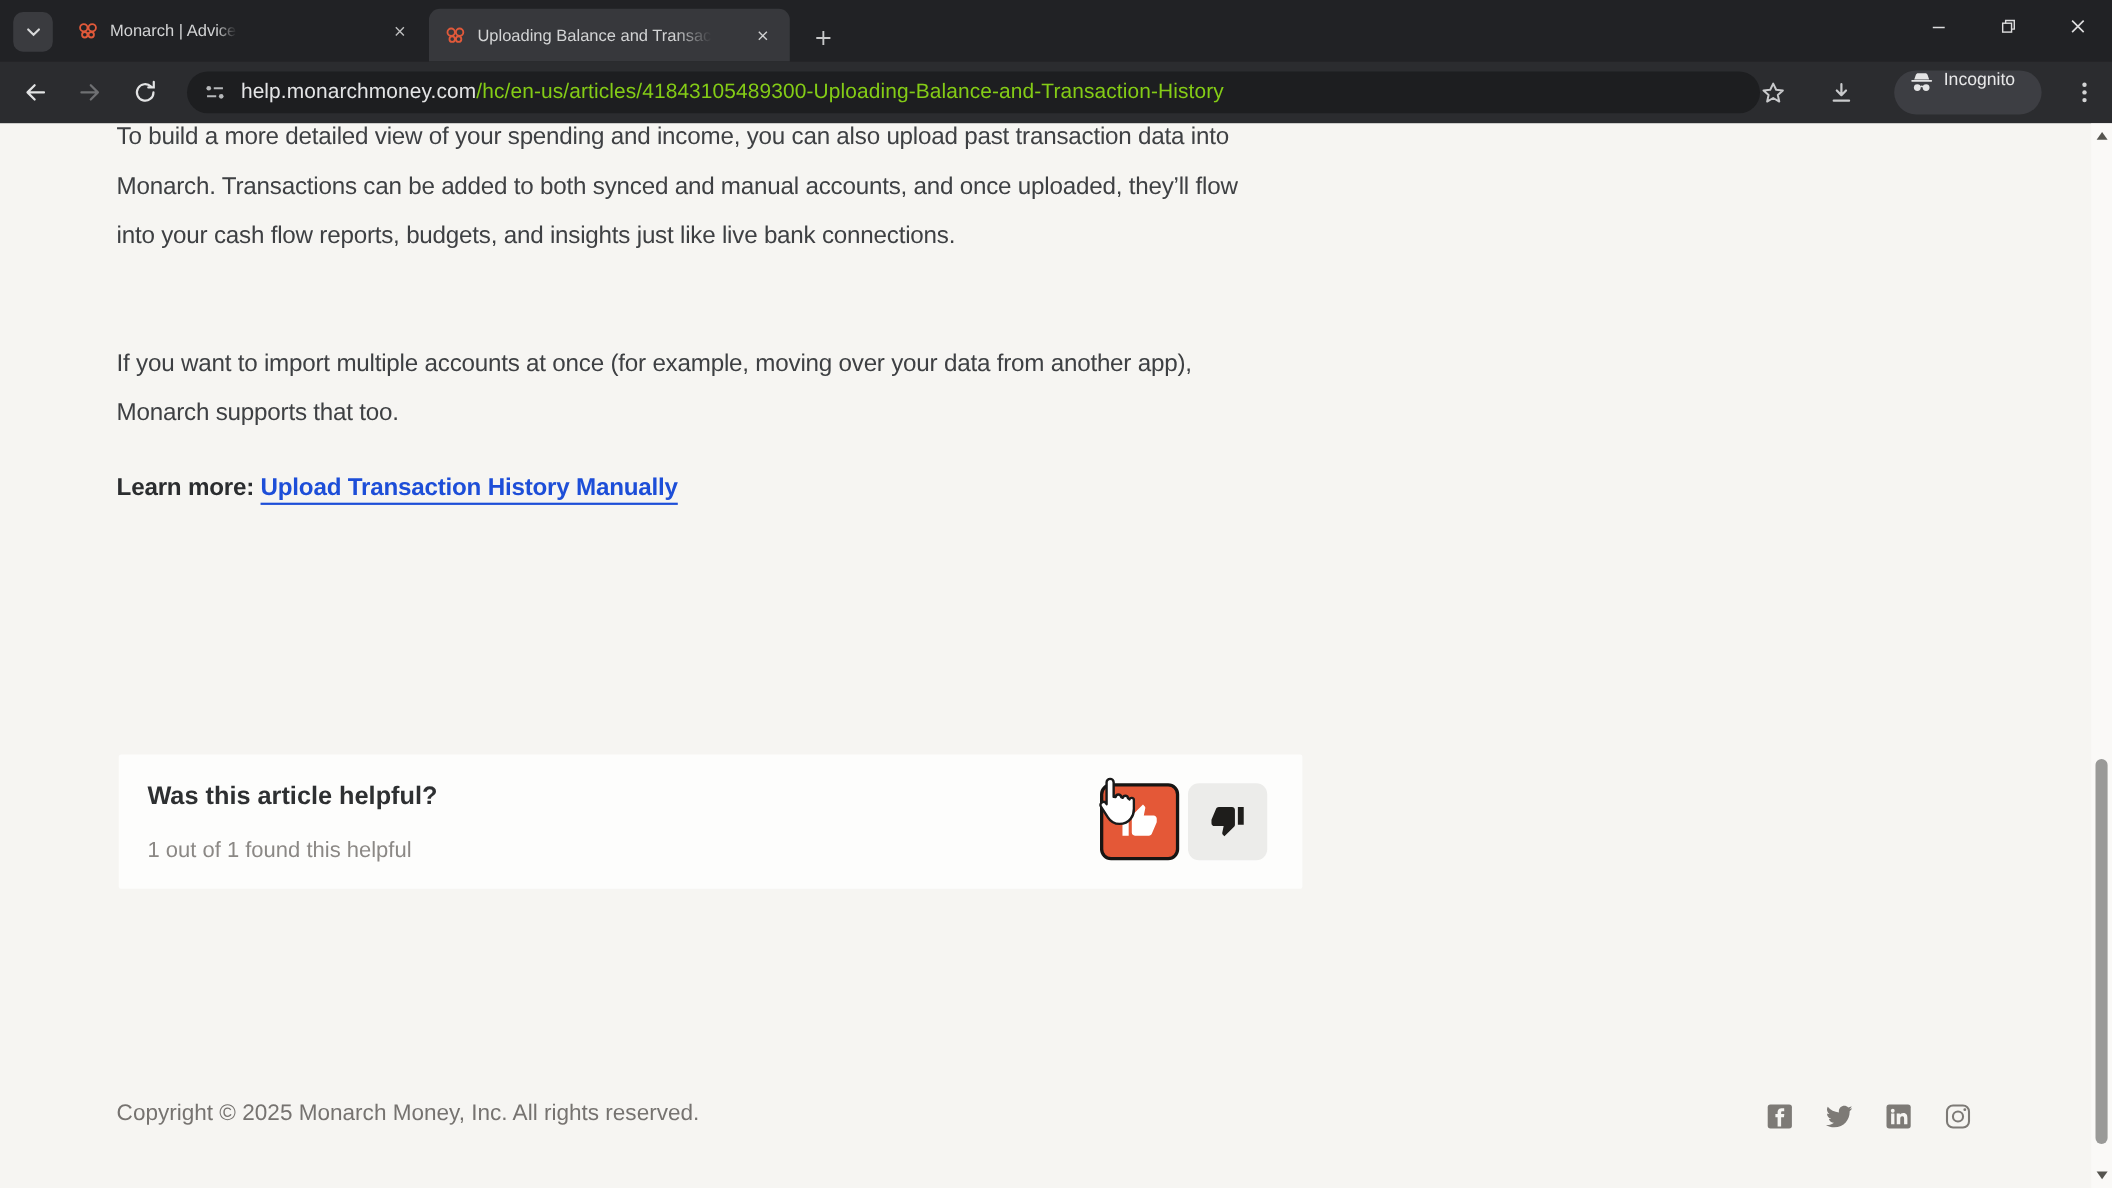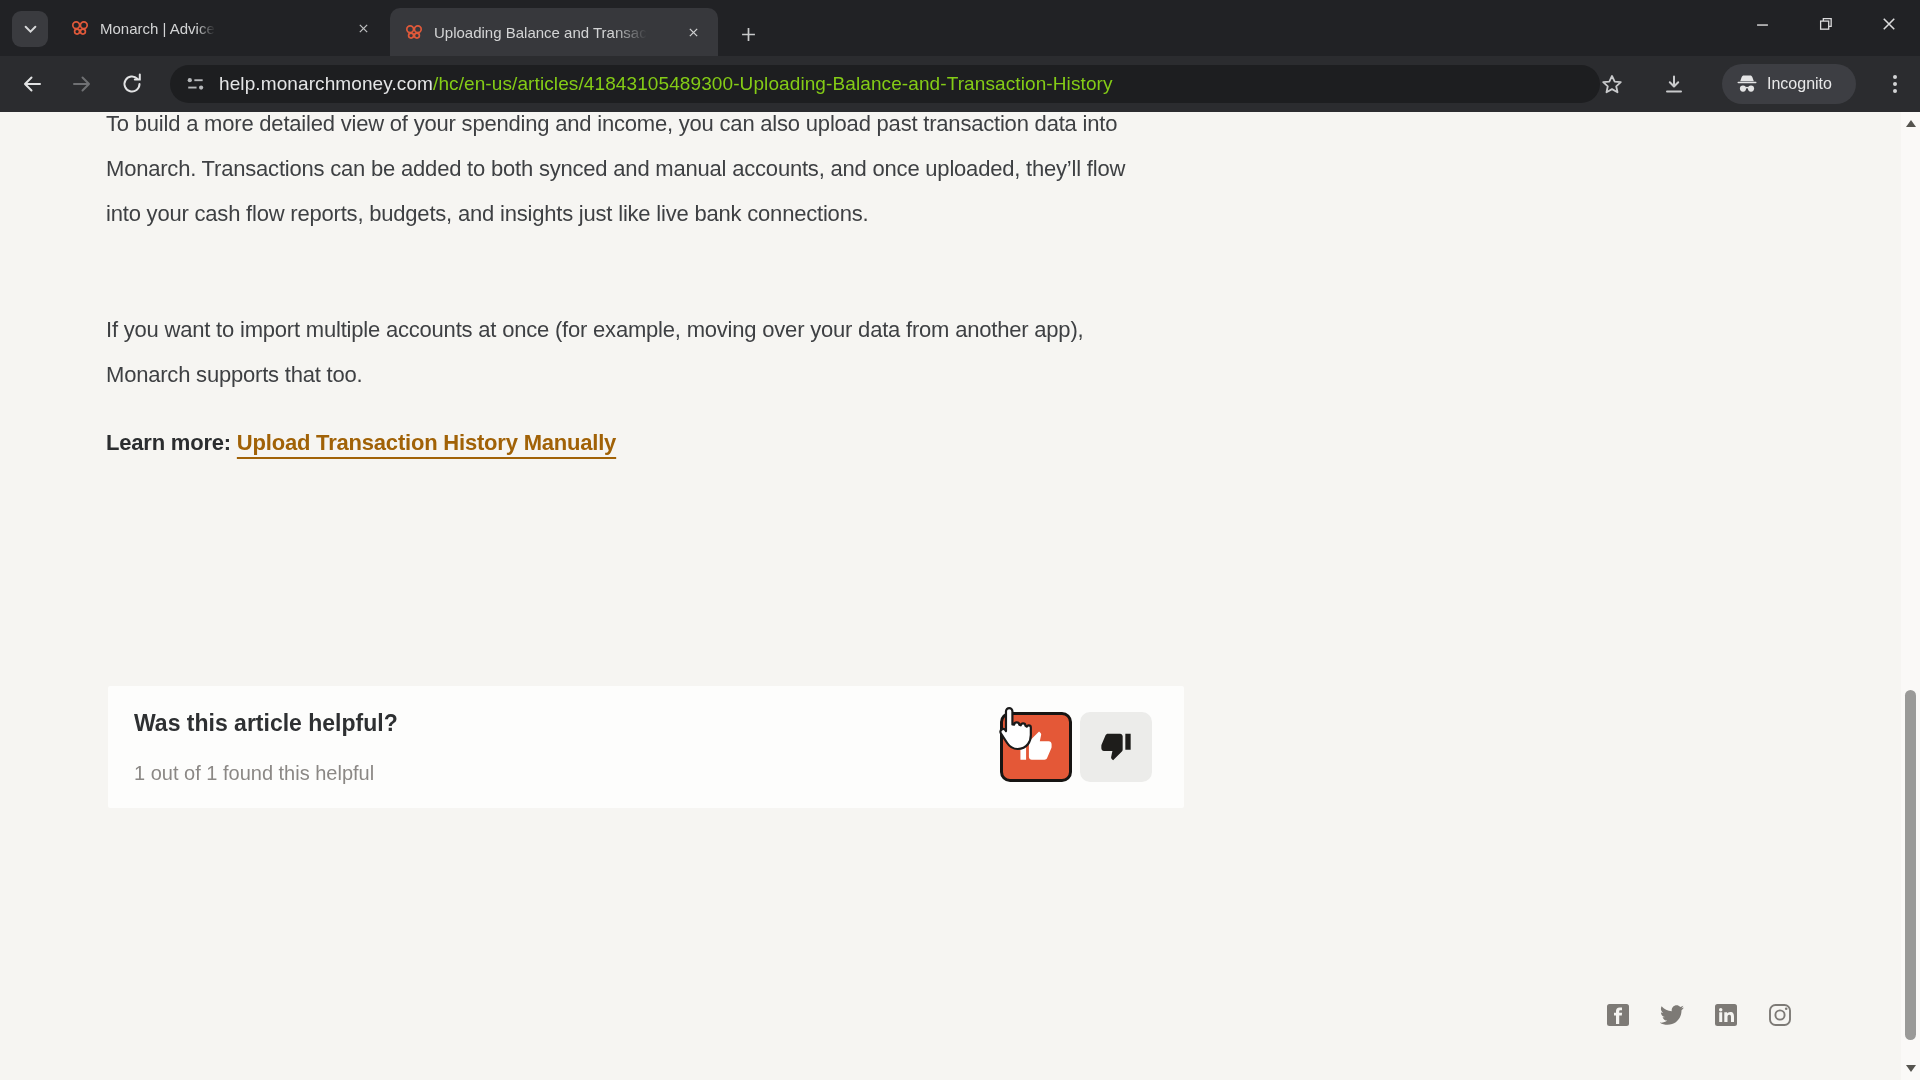--- a/index.html
+++ b/index.html
@@ -29,34 +29,34 @@
   
   #toolbar { position:absolute; top:56px; left:0; width:1920px; height:56px; background:#2b2c2f; }
   .nav-ico { position:absolute; top:16px; width:24px; height:24px; }
   #omnibox { position:absolute; left:170px; top:9px; width:1430px; height:38px; background:#1d1e20;
              border-radius:19px; display:flex; align-items:center; }
   #omnibox .site-info { margin-left:16px; width:20px; height:18px; }
   #omnibox .url { margin-left:13px; font-size:19px; white-space:nowrap; letter-spacing:0.1px; }
   .url-domain { color:#e4e5e6; }
   .url-path { color:#84cc16; }
   #incognito-pill { position:absolute; left:1722px; top:8px; height:40px; width:134px; background:#3d3e43;
-                    border-radius:20px; display:flex; align-items:center; }
+                    border-radius:20px; display:flex; }
   #incognito-pill span { margin-left:8px; font-size:16px; color:#e8e8e9; }
   #incognito-pill svg { margin-left:13px; }
 
   
   #page { position:absolute; top:112px; left:0; width:1920px; height:968px; background:#f6f5f2; overflow:hidden; }
   .para { position:absolute; left:106px; width:1045px; font-size:22px; line-height:45px;
           color:#3e4043; letter-spacing:-0.2px; }
   #p1 { top:-11px; }
   #p2 { top:195px; }
   #learn-line { top:308px; }
   #tip-line { top:422px; width:1040px; }
   .b { font-weight:700; color:#2b2d2f; }
-  .doc-link { color:#a16207; text-decoration:underline; text-decoration-thickness:2px;
+  .doc-link { color:#1d4ed8; text-decoration:underline; text-decoration-thickness:2px;
               text-underline-offset:7px; cursor:pointer; }
   #learn-line .doc-link { font-weight:700; }
 
   
   #feedback-card { position:absolute; left:108px; top:574px; width:1076px; height:122px;
                    background:#fdfdfc; border-radius:2px; display:flex; align-items:center;
                    padding:0 32px 0 26px; }
   #feedback-texts { display:flex; flex-direction:column; gap:25px; }
   #feedback-question { font-size:23px; font-weight:700; color:#2e3032; }
   #feedback-count { font-size:20px; color:#8b8885; }
@@ -220,20 +220,21 @@
       <div class="vote-btn" id="thumbs-down-btn">
         <svg width="32" height="32" viewBox="0 0 24 24" fill="#1e1d1b">
             <g transform="rotate(180 12 11.5)">
               <path d="M1 21h4V9H1v12zm22-11c0-1.1-.9-2-2-2h-6.31l.95-4.57.03-.32c0-.41-.17-.79-.44-1.06L14.17 1 7.58 7.59C7.22 7.95 7 8.45 7 9v10c0 1.1.9 2 2 2h9c.83 0 1.54-.5 1.84-1.22l3.02-7.05c.09-.23.14-.47.14-.73v-2z"></path>
             </g>
           </svg>
       </div>
     </div>
   </div>
 
+  <div id="footer-copyright">Copyright © 2025 Monarch Money, Inc. All rights reserved.</div>
 
   <div id="social-icons">
     <svg class="social" viewBox="0 0 24 24">
         <rect x="1" y="1" width="22" height="22" rx="2.5" fill="#7d7a76"></rect>
         <path d="M15.8 12.6 h-2.6 V21 h-3.2 v-8.4 H8 v-2.8 h2 V8 c0-2.1 1.3-3.6 3.6-3.6 l2.4.1 v2.7 h-1.6 c-.8 0-1.2.4-1.2 1.2 v1.4 h2.9 z" fill="#f6f5f2"></path>
       </svg>
     <svg class="social" viewBox="0 0 24 24" fill="#7d7a76">
         <path d="M23.9 4.6c-.9.4-1.8.7-2.8.8 1-.6 1.8-1.6 2.2-2.7-1 .6-2 1-3.1 1.2-.9-1-2.2-1.6-3.6-1.6-2.7 0-4.9 2.2-4.9 4.9 0 .4 0 .8.1 1.1C7.7 8.1 4.1 6.1 1.6 3.2c-.4.7-.7 1.6-.7 2.5 0 1.7.9 3.2 2.2 4.1-.8 0-1.6-.2-2.2-.6v.1c0 2.4 1.7 4.4 3.9 4.8-.4.1-.8.2-1.3.2-.3 0-.6 0-.9-.1.6 2 2.4 3.4 4.6 3.4-1.7 1.3-3.8 2.1-6.1 2.1-.4 0-.8 0-1.2-.1 2.2 1.4 4.8 2.2 7.6 2.2 9.1 0 14-7.5 14-14v-.6c1-.7 1.8-1.6 2.4-2.6z"></path>
       </svg>
     <svg class="social" viewBox="0 0 24 24">

